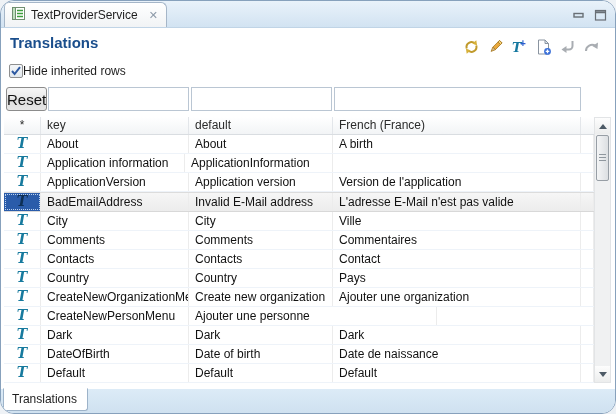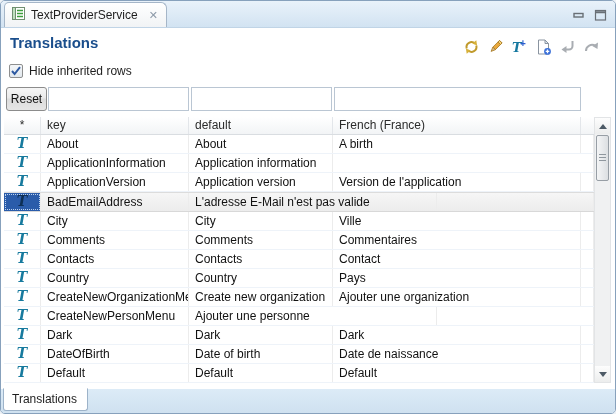--- a/index.html
+++ b/index.html
@@ -2,21 +2,21 @@
 <html><head>
 <meta charset="utf-8">
 <style>
   * { box-sizing: border-box; margin: 0; padding: 0; }
   html,body { background: #eef2f6; font-family: "Liberation Sans", sans-serif; }
   .window {
     position: relative;
     width: 616px; height: 414px;
     background: #ffffff;
     border: 1px solid #87a1bc;
-    border-radius: 5px;
+    border-radius: 14px;
     overflow: hidden;
   }
 
   
   .editor-tabbar {
     position: absolute; top: 0; left: 0; right: 0; height: 27px;
     background: linear-gradient(#e9f2fa, #d2e3f2);
     border-bottom: 1px solid #c0d4e6;
     display: flex; align-items: flex-end;
   }
@@ -39,36 +39,36 @@
   }
   .toolbar {
     position: absolute; right: 14px; top: 37px;
     display: flex; gap: 5px; align-items: center;
   }
   .tool-btn { width: 19px; height: 18px; display: flex; align-items: center; justify-content: center; }
 
   
   .checkbox-row {
     position: absolute; left: 8px; top: 63px;
-    display: flex; align-items: center; gap: 6px; font-size: 12px; color: #1e1e1e;
+    display: flex; align-items: center; font-size: 12px; color: #1e1e1e;
   }
   .checkbox {
     width: 14px; height: 14px;
     border: 1px solid #8e8f8f; border-radius: 2px;
     background: linear-gradient(#f4f6f8, #e2e8ee);
     display: flex; align-items: center; justify-content: center;
   }
 
   
   .filter-row { position: absolute; left: 0; top: 86px; width: 100%; height: 25px; }
   .reset-btn {
     position: absolute; left: 5px; top: 0; width: 41px; height: 24px;
     border: 1px solid #8c8c8c; border-radius: 3px;
     background: linear-gradient(#f6f6f6 0%, #eaeaea 45%, #dcdcdc 50%, #e6e6e6 100%);
-    font-size: 12px; color: #111; font-family: "Liberation Sans", sans-serif;
+    font-size: 15px; color: #111; font-family: "Liberation Sans", sans-serif;
   }
   .filter-input {
     position: absolute; top: 0; height: 24px;
     border: 1px solid #bac6d3; background: #ffffff;
     font-size: 12px; padding: 0 4px; font-family: "Liberation Sans", sans-serif;
   }
   .fi-0 { left: 47px;  width: 141px; }
   .fi-1 { left: 190px; width: 141px; }
   .fi-2 { left: 333px; width: 247px; }
 
@@ -234,34 +234,35 @@
       <div id="tbody">
           <div class="trow">
     <div class="td td-icon c0">T</div>
     <div class="td c1">About</div>
     <div class="td c2">About</div>
     <div class="td c3">A birth</div>
     <div class="td cf"></div>
   </div>
           <div class="trow">
     <div class="td td-icon c0">T</div>
+    <div class="td c2">Application information</div>
     <div class="td c1">ApplicationInformation</div>
-    <div class="td c2">Application information</div>
     <div class="td cf"></div>
   </div>
           <div class="trow">
     <div class="td td-icon c0">T</div>
     <div class="td c1">ApplicationVersion</div>
     <div class="td c2">Application version</div>
     <div class="td c3">Version de l'application</div>
     <div class="td cf"></div>
   </div>
           <div class="trow selected">
     <div class="td td-icon c0">T</div>
     <div class="td c1">BadEmailAddress</div>
+    <div class="td c2">Invalid E-Mail address</div>
     <div class="td c3">L'adresse E-Mail n'est pas valide</div>
     <div class="td cf"></div>
   </div>
           <div class="trow">
     <div class="td td-icon c0">T</div>
     <div class="td c1">City</div>
     <div class="td c2">City</div>
     <div class="td c3">Ville</div>
     <div class="td cf"></div>
   </div>

